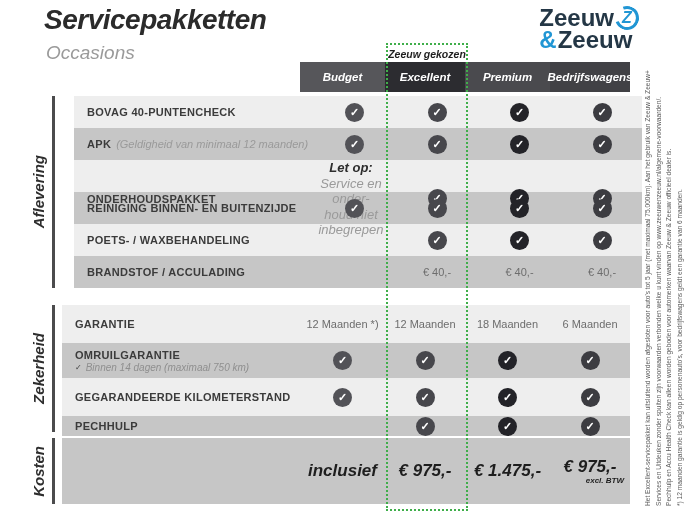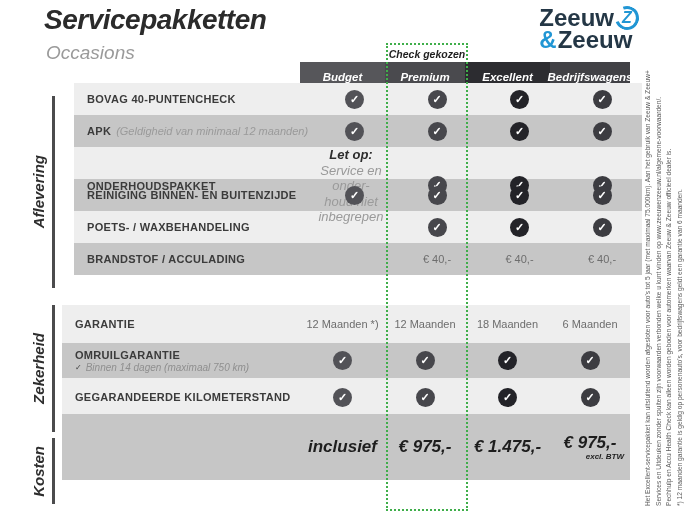--- a/index.html
+++ b/index.html
@@ -35,21 +35,21 @@
   
   .group{position:absolute;left:24px;width:28px;display:flex;align-items:center;justify-content:center;
     border-right:3px solid #4b4b4d;}
   .group span{writing-mode:vertical-rl;transform:rotate(180deg);
     font-size:15px;font-weight:bold;font-style:italic;color:#2e2e2e;white-space:nowrap;}
   .g1{top:96px;height:192px;}
   .g2{top:305px;height:127px;}
   .g3{top:438px;height:66px;}
   
   .rows{position:absolute;left:62px;width:568px;}
-  .sec1{top:83px;padding-left:12px;} .sec2{top:305px;} .sec3{top:414px;border-radius:6px;}
+  .sec1{top:96px;padding-left:12px;} .sec2{top:305px;} .sec3{top:438px;border-radius:6px;}
   .row{display:grid;grid-template-columns:238px 85px 80px 85px 80px;}
   .row.light{background:#eeeeee;}
   .row.dark{background:#c6c6c6;}
   .h32{height:32px;} .h31{height:38px;} .h35{height:35px;} .h30{height:20px;} .h66{height:66px;}
   .cell{display:flex;align-items:center;justify-content:center;}
   .cell.lbl{justify-content:center;flex-direction:column;align-items:flex-start;padding-left:13px;}
   .rl{font-size:11px;font-weight:bold;color:#3b3b3b;letter-spacing:0.3px;}
   .inote{font-size:11px;font-style:italic;color:#9a9a9a;font-weight:normal;margin-left:5px;letter-spacing:0;}
   .sub{display:flex;align-items:center;margin-top:1px;}
   .subchk{font-size:8px;color:#3c3c3c;margin-right:4px;}
@@ -91,27 +91,27 @@
         <span class="zl">Z</span>
       </span>
     </div>
     <div class="logo-line2">
       <span class="amp">&amp;</span><span>Zeeuw</span>
     </div>
   </div>
 
   <div class="colheads">
     <div class="colhead h0">Budget</div>
+    <div class="colhead h2">Excellent</div>
     <div class="colhead h1">Premium</div>
-    <div class="colhead h2">Excellent</div>
     <div class="colhead h3">Bedrijfswagens</div>
   </div>
 
   <div class="best-box">
-    <div class="best-label">Check gekozen</div>
+    <div class="best-label">Zeeuw gekozen</div>
   </div>
 
   <div class="group g1">
       <span>Aflevering</span>
     </div>
   <div class="group g2">
       <span>Zekerheid</span>
     </div>
   <div class="group g3">
       <span>Kosten</span>

